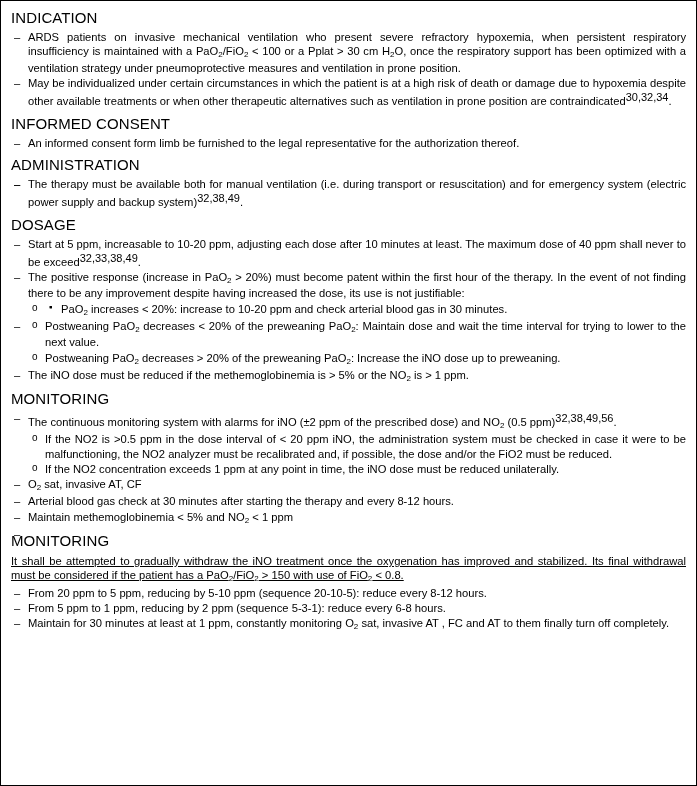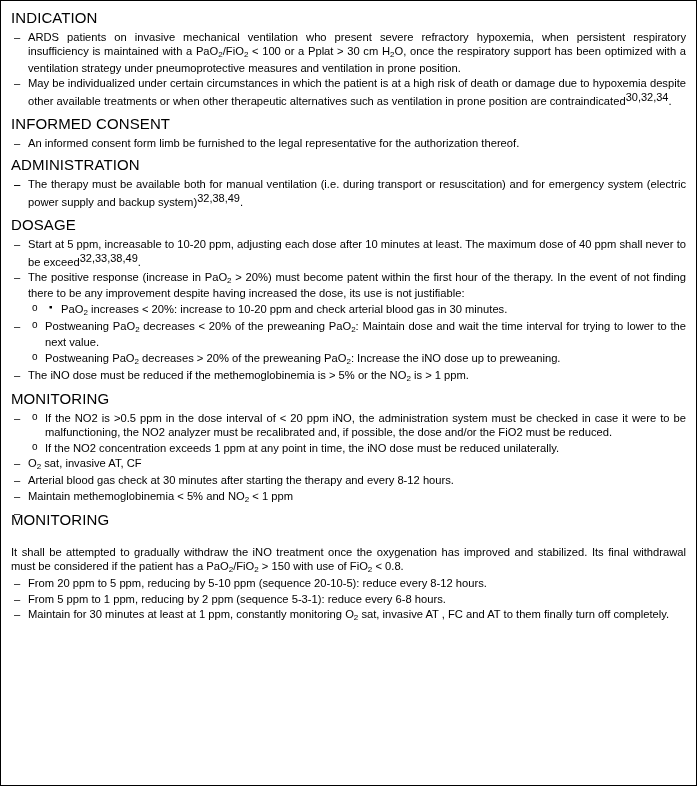--- a/index.html
+++ b/index.html
@@ -29,22 +29,23 @@
     letter-spacing: 0.1px;
     margin: 6px 0 3px 0;
     line-height: 1.2;
   }
   .section:first-child .section-title {
     margin-top: 0;
   }
   .para {
     font-size: 11.2px;
     line-height: 1.28;
-    margin: 16px 0 1px 0;
+    margin: 4px 0 1px 0;
     text-align: justify;
+    text-decoration: underline;
   }
   
   .lvl1 {
     position: relative;
     padding-left: 17px;
     font-size: 11.2px;
     line-height: 1.28;
     margin: 0 0 1px 0;
     text-align: justify;
   }
@@ -118,21 +119,21 @@
       <div class="lvl2"><span class="bullet">o</span></div>
       <div class="lvl3"><span class="bullet">▪</span></div>
       <div class="lvl3"><span class="bullet">▪</span><span class="txt">PaO<sub>2</sub> increases &lt; 20%: increase to 10-20 ppm and check arterial blood gas in 30 minutes.</span></div>
       <div class="lvl1"><span class="bullet">–</span></div>
       <div class="lvl2"><span class="bullet">o</span><span class="txt">Postweaning PaO<sub>2</sub> decreases &lt; 20% of the preweaning PaO<sub>2</sub>: Maintain dose and wait the time interval for trying to lower to the next value.</span></div>
       <div class="lvl2"><span class="bullet">o</span><span class="txt">Postweaning PaO<sub>2</sub> decreases &gt; 20% of the preweaning PaO<sub>2</sub>: Increase the iNO dose up to preweaning.</span></div>
       <div class="lvl1"><span class="bullet">–</span><span class="txt">The iNO dose must be reduced if the methemoglobinemia is &gt; 5% or the NO<sub>2</sub> is &gt; 1 ppm.</span></div>
     </div>
     <div class="section">
       <div class="section-title">MONITORING</div>
-      <div class="lvl1"><span class="bullet">–</span></div>
+      <div class="lvl1"><span class="bullet">–</span><span class="txt">The continuous monitoring system with alarms for iNO (±2 ppm of the prescribed dose) and NO<sub>2</sub> (0.5 ppm)<sup>32,38,49,56</sup>.</span></div>
       <div class="lvl2"><span class="bullet">o</span><span class="txt">If the NO2 is &gt;0.5 ppm in the dose interval of &lt; 20 ppm iNO, the administration system must be checked in case it were to be malfunctioning, the NO2 analyzer must be recalibrated and, if possible, the dose and/or the FiO2 must be reduced.</span></div>
       <div class="lvl2"><span class="bullet">o</span><span class="txt">If the NO2 concentration exceeds 1 ppm at any point in time, the iNO dose must be reduced unilaterally.</span></div>
       <div class="lvl1"><span class="bullet">–</span><span class="txt">O<sub>2</sub> sat, invasive AT, CF</span></div>
       <div class="lvl1"><span class="bullet">–</span><span class="txt">Arterial blood gas check at 30 minutes after starting the therapy and every 8-12 hours.</span></div>
       <div class="lvl1"><span class="bullet">–</span><span class="txt">Maintain methemoglobinemia &lt; 5% and NO<sub>2</sub> &lt; 1 ppm</span></div>
       <div class="lvl1"><span class="bullet">–</span></div>
     </div>
     <div class="section">
       <div class="section-title">MONITORING</div>
       <div class="para"><span class="txt">It shall be attempted to gradually withdraw the iNO treatment once the oxygenation has improved and stabilized. Its final withdrawal must be considered if the patient has a PaO<sub>2</sub>/FiO<sub>2</sub> &gt; 150 with use of FiO<sub>2</sub> &lt; 0.8.</span></div>

